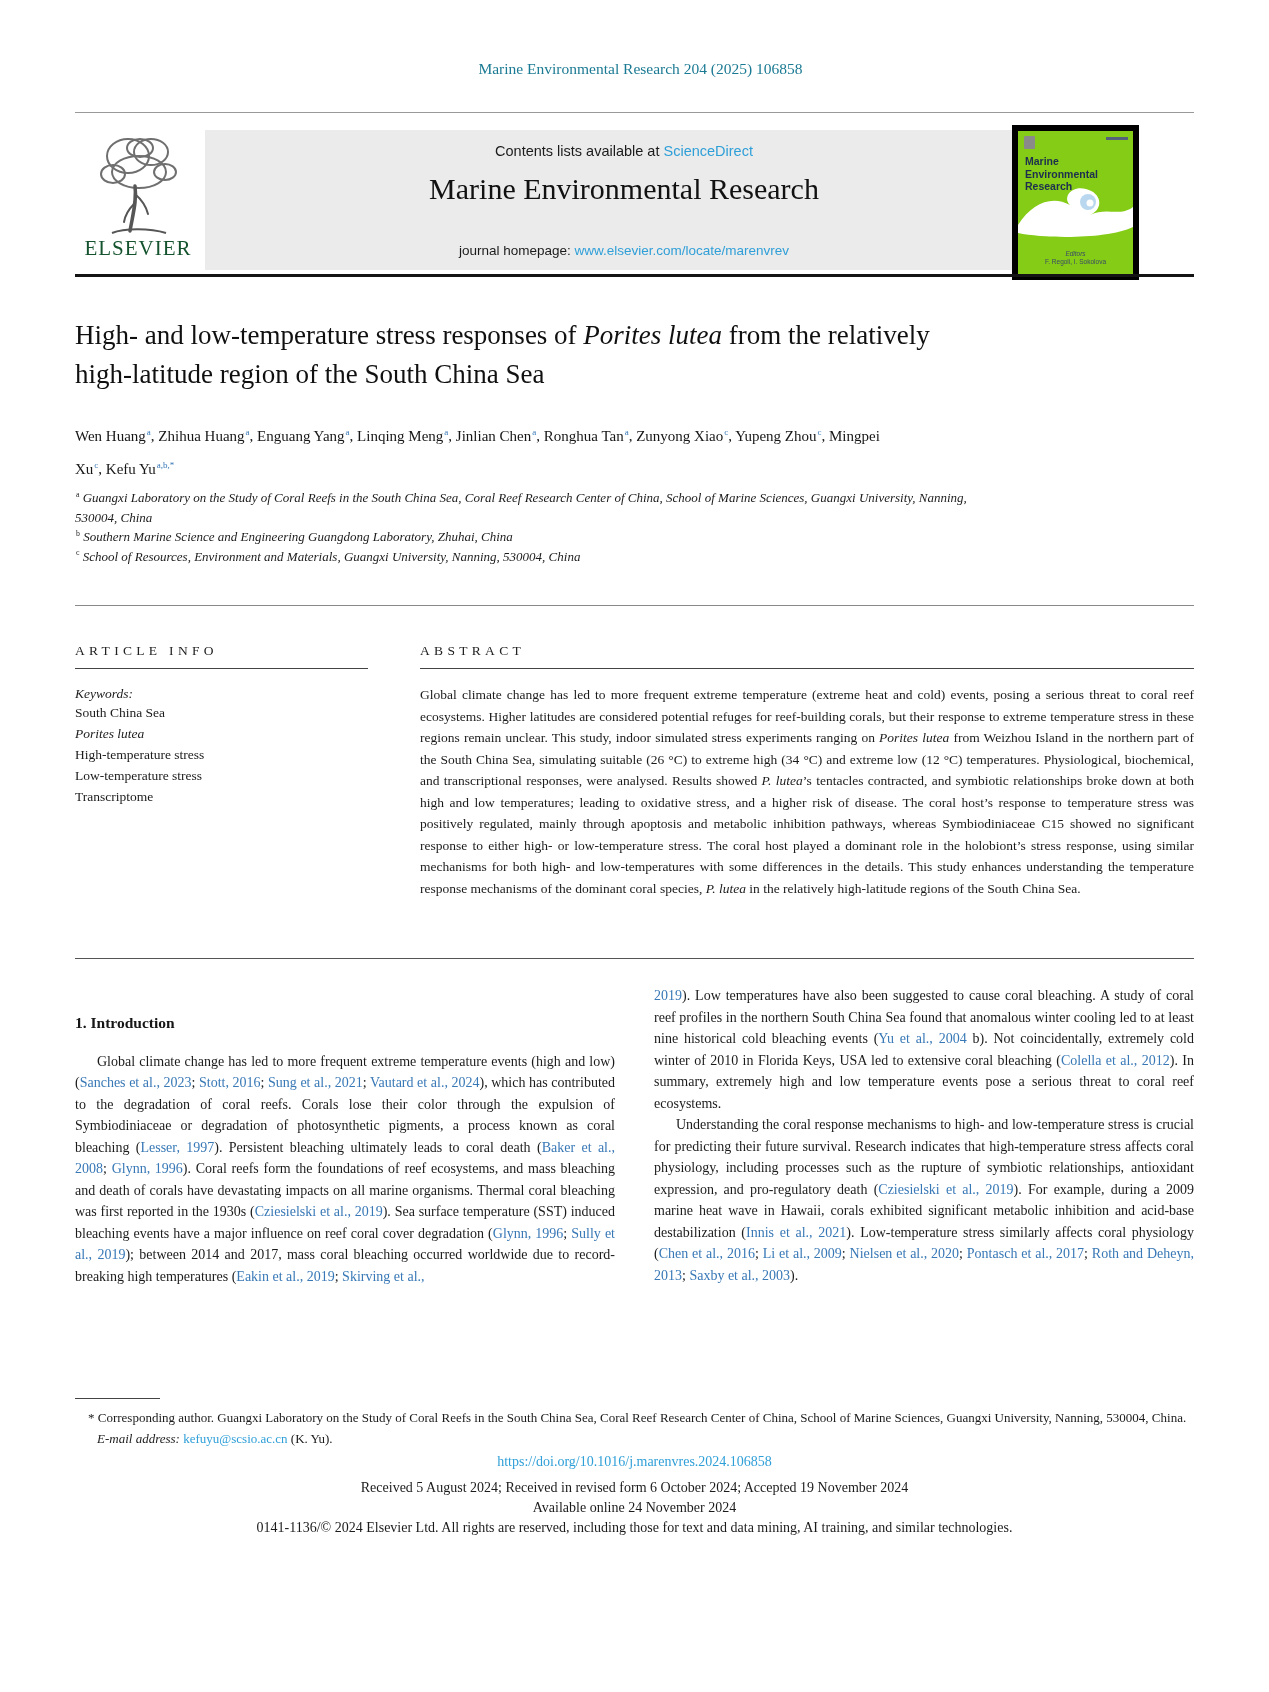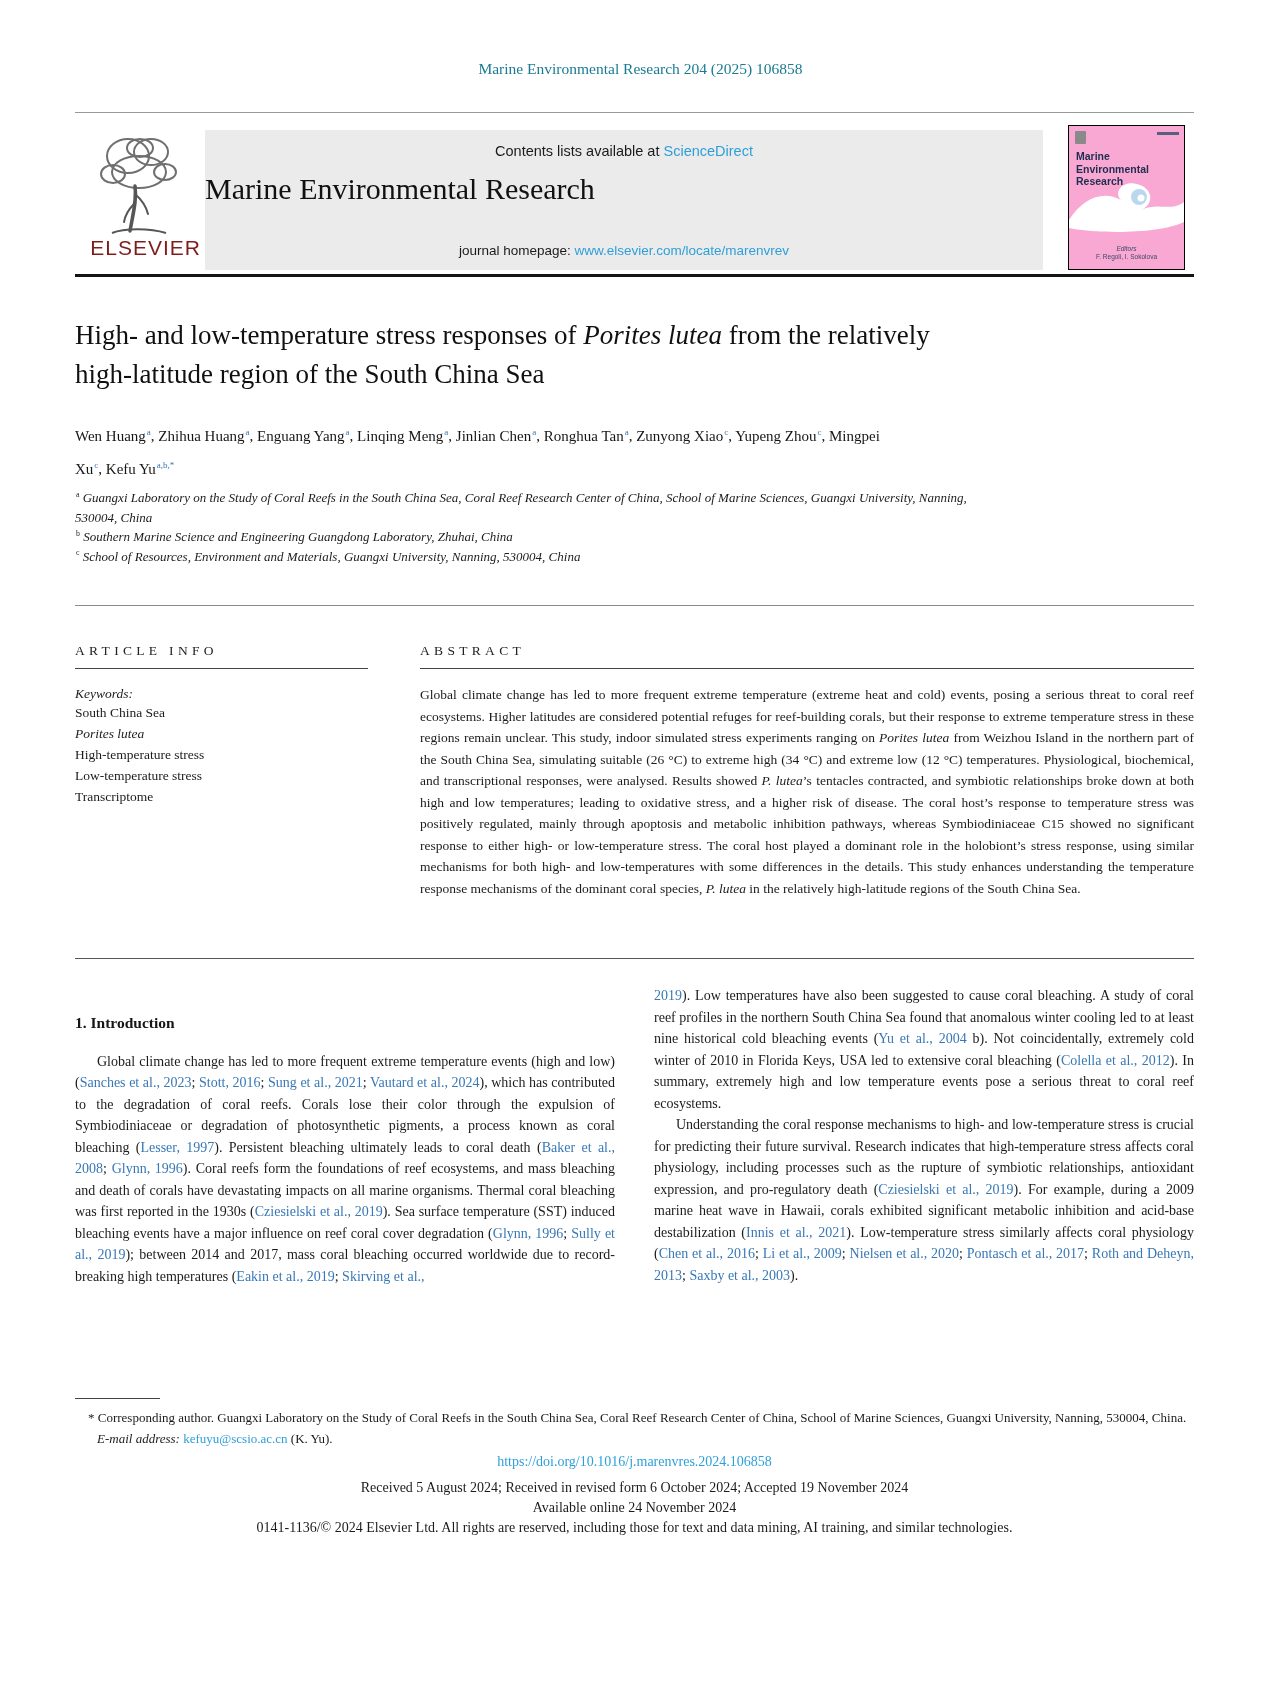--- a/index.html
+++ b/index.html
@@ -17,30 +17,30 @@
                font-size:15.5px;color:#1b7a93;}
   .rule{position:absolute;left:75px;width:1119px;background:#999;height:1px;}
   .rule.hairline{top:112px;}
   .rule.thick{top:274px;height:3px;background:#141414;}
   .rule.sectiontop{top:605px;background:#8a8a8a;}
   .rule.midrule{top:958px;background:#555;}
 
   .masthead{position:absolute;top:128px;left:75px;width:1119px;height:140px;}
   .elsevier{position:absolute;left:0;top:0;width:126px;height:140px;text-align:center;}
   .elsevier svg{display:block;margin:0 auto;}
-  .elsevier-word{font-size:21px;letter-spacing:1px;color:#7f1d1d;margin-top:-4px;
-                 font-family:Liberation Sans, sans-serif;text-align:right;}
+  .elsevier-word{font-size:21px;letter-spacing:1px;color:#14532d;margin-top:-4px;
+                 font-family:Liberation Serif, serif;}
   .masthead-box{position:absolute;left:130px;top:2px;width:838px;height:140px;background:#ebebeb;}
   .contents-line{position:absolute;top:13px;width:100%;text-align:center;font-size:14.5px;}
-  .masthead-title{position:absolute;top:42px;width:100%;font-size:30px;color:#111;}
+  .masthead-title{position:absolute;top:42px;width:100%;text-align:center;font-size:30px;color:#111;}
   .homepage-line{position:absolute;bottom:12px;width:100%;text-align:center;font-size:13.5px;
                  font-family:"Liberation Sans","DejaVu Sans",sans-serif;}
 
-  .cover{position:absolute;left:993px;top:-3px;width:115px;height:143px;background:#f9a8d4;
-         border:1px solid #000000;overflow:hidden;}
+  .cover{position:absolute;left:937px;top:-3px;width:115px;height:143px;background:#84cc16;
+         border:6px solid #000000;overflow:hidden;}
   .cover-minilogo{position:absolute;left:6px;top:5px;width:11px;height:13px;background:#8a8a8a;
                   border-radius:1px;}
   .cover-isbar{position:absolute;right:5px;top:6px;width:22px;height:3px;background:#55617a;}
   .cover-title{position:absolute;left:7px;top:24px;font-family:"Liberation Sans",sans-serif;
                font-weight:bold;font-size:10.5px;line-height:12.5px;color:#1d2e4e;}
   .cover-wave{position:absolute;left:0;top:52px;}
   .cover-editors{position:absolute;bottom:8px;width:100%;text-align:center;color:#3c4a66;
                  font-family:"Liberation Sans",sans-serif;font-size:6.5px;line-height:8px;}
   .cover-editors .ed-label{font-style:italic;display:block;}
 

